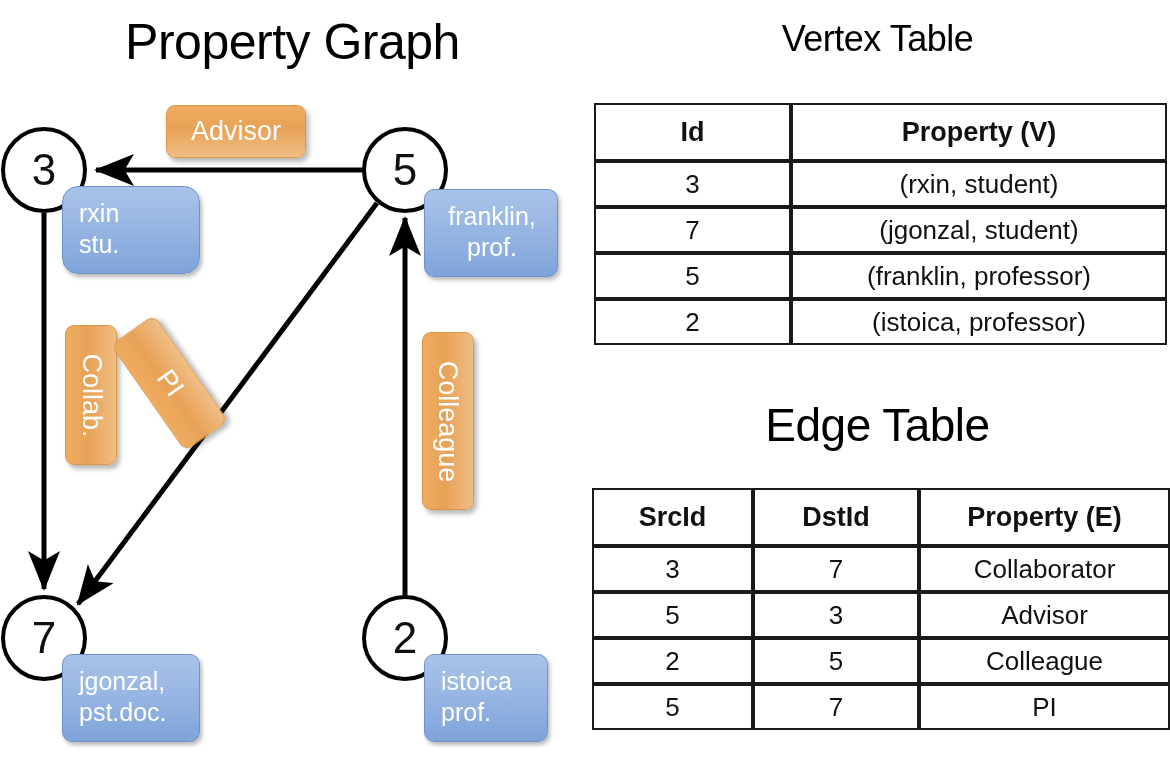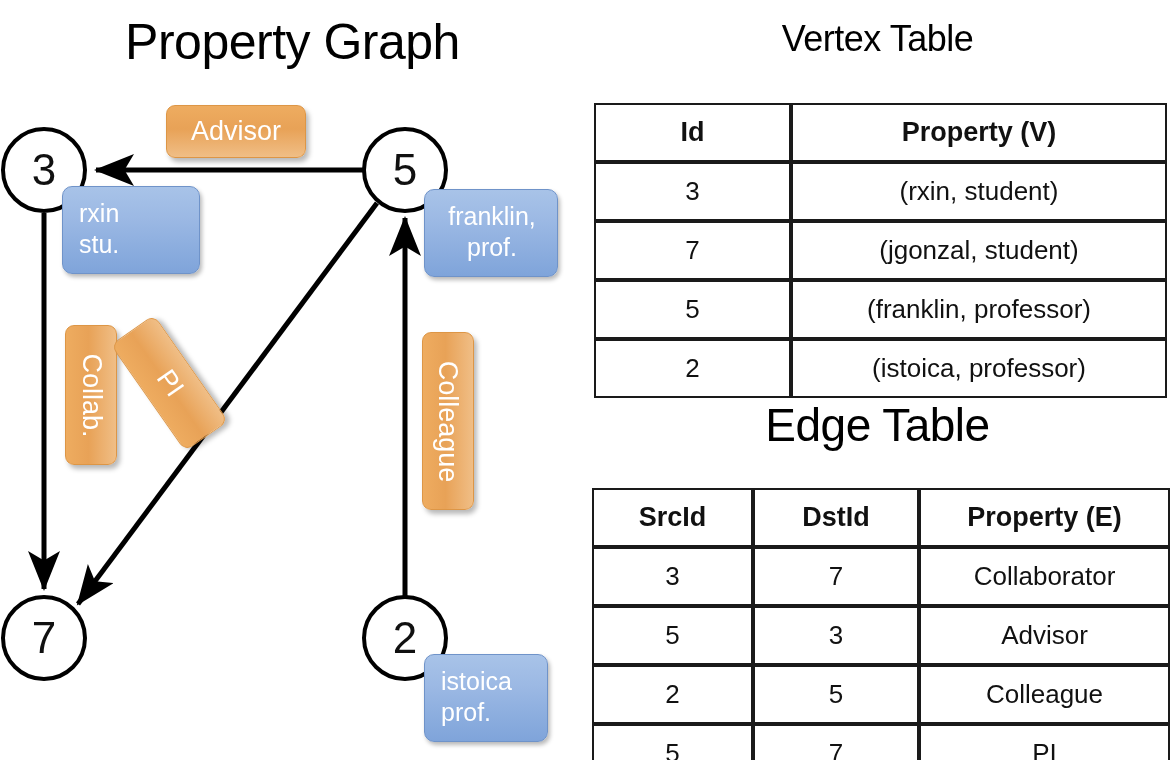--- a/index.html
+++ b/index.html
@@ -118,21 +118,21 @@
 
   
   .data-table {
     position: absolute;
     border-collapse: separate;
     border-spacing: 0;
     table-layout: fixed;
   }
   .data-table td, .data-table th {
     border: 2px solid #1a1a1a;
-    padding: 12px;
+    padding: 4px;
     height: 46px;
     text-align: center;
     vertical-align: middle;
     font-family: "Liberation Sans", sans-serif;
     font-weight: 300;
     font-size: 26px;
     color: #111111;
     background: #ffffff;
     box-sizing: border-box;
   }
@@ -183,26 +183,28 @@
   </div>
 
   <div class="vertex-node" style="left:1px; top:595px;">
     <span>7</span>
   </div>
 
   <div class="vertex-node" style="left:362px; top:595px;">
     <span>2</span>
   </div>
 
-  <div class="prop-box" style="left:62px; top:186px; width:138px; height:88px;">rxin
+  <div class="prop-box" style="left:62px; top:186px; width:138px; height:88px;border-radius:16px;">rxin
 stu.</div>
 
   <div class="prop-box" style="left:424px; top:189px; width:134px; height:88px;text-align:center;">franklin,
 prof.</div>
 
+  <div class="prop-box" style="left:62px; top:654px; width:138px; height:88px;">jgonzal,
+pst.doc.</div>
 
   <div class="prop-box" style="left:424px; top:654px; width:124px; height:88px;">istoica
 prof.</div>
 
   <div class="edge-tag horizontal" style="left:166px; top:105px; width:140px; height:53px;">
     <span class="tag-text">Advisor</span>
   </div>
 
   <div class="edge-tag rot90" style="left:65px; top:325px; width:52px; height:140px;">
     <span class="tag-text">Collab.</span>

